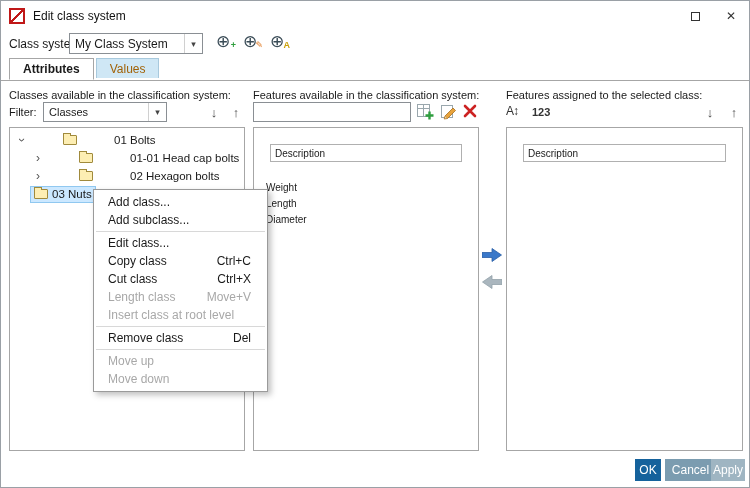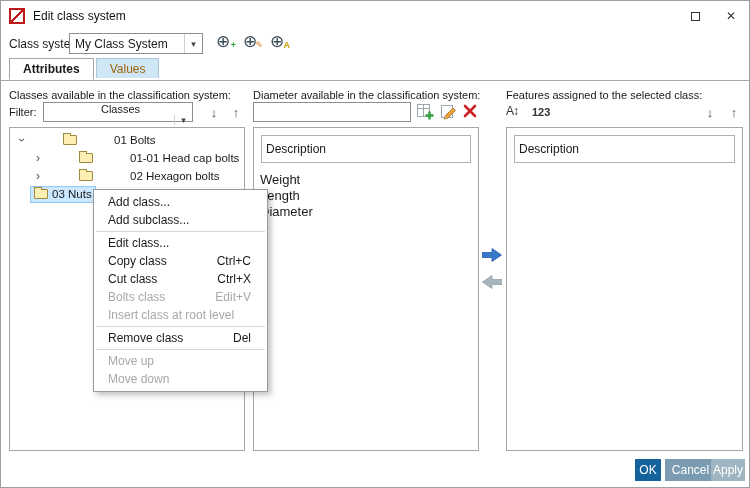--- a/index.html
+++ b/index.html
@@ -68,24 +68,23 @@
   }
 
   
   .panel-header { position: absolute; top: 88px; font-size: 11px; white-space: nowrap; }
   .hdr-1 { left: 8px; }
   .hdr-2 { left: 252px; }
   .hdr-3 { left: 505px; }
 
   .filter-label { position: absolute; left: 8px; top: 105px; font-size: 11px; }
   .filter-select {
-    position: absolute; left: 42px; top: 101px; width: 150px; height: 20px;
+    position: absolute; left: 42px; top: 101px; width: 124px; height: 20px;
     border: 1px solid #8a8f94; background: #fff; display: flex; align-items: center; padding-left: 5px;
     font-size: 11px;
-    flex-direction: column;
   }
   .arrow-btn {
     position: absolute; top: 101px; width: 18px; height: 20px;
     display: flex; align-items: center; justify-content: center; color: #444; font-size: 13px;
   }
 
   .search-input {
     position: absolute; left: 252px; top: 101px; width: 158px; height: 20px;
     border: 1px solid #8a8f94; padding: 0 4px; font: inherit; font-size: 11px; background: #fff;
   }
@@ -115,25 +114,25 @@
     background: #cce8ff; border: 1px solid #90c8f0; padding: 0 3px 0 1px;
   }
 
   .list-box {
     position: absolute; top: 126px; height: 324px;
     border: 1px solid #a6a6a6; background: #fff;
   }
   .list-box.col2 { left: 252px; width: 226px; }
   .list-box.col3 { left: 505px; width: 237px; }
   .list-header {
-    margin: 7px; height: 28px; border: 1px solid #b0b0b0;
-    display: flex; align-items: center; padding-left: 4px; font-size: 12px; background: #fff;
+    margin: 16px; height: 18px; border: 1px solid #b0b0b0;
+    display: flex; align-items: center; padding-left: 4px; font-size: 10px; background: #fff;
   }
   .list-items { padding: 1px 3px; }
-  .list-item { height: 16px; display: flex; align-items: center; padding-left: 3px; font-size: 13px; }
+  .list-item { height: 16px; display: flex; align-items: center; padding-left: 3px; font-size: 10px; margin-left: 6px; }
 
   
   .transfer { position: absolute; width: 20px; height: 14px; }
   .transfer.right { left: 481px; top: 247px; }
   .transfer.left { left: 481px; top: 274px; }
 
   
   .context-menu {
     position: absolute; left: 92px; top: 188px; width: 175px;
     background: #fff; border: 1px solid #9a9a9a;
@@ -191,21 +190,21 @@
     <span>⊕</span>
     <span class="badge badge-gold">A</span>
   </span>
 
   <div class="tabs">
     <div class="tab active">Attributes</div>
     <div class="tab inactive">Values</div>
   </div>
 
   <span class="panel-header hdr-1">Classes available in the classification system:</span>
-  <span class="panel-header hdr-2">Diameter available in the classification system:</span>
+  <span class="panel-header hdr-2">Features available in the classification system:</span>
   <span class="panel-header hdr-3">Features assigned to the selected class:</span>
 
   <span class="filter-label">Filter:</span>
   <div class="filter-select">
     <span>Classes</span>
     <span class="combo-arrow">▾</span>
   </div>
   <span class="arrow-btn" style="left:204px;">↓</span>
   <span class="arrow-btn" style="left:226px;">↑</span>
 
@@ -298,22 +297,22 @@
     </div>
     <div class="menu-item">
       <span>Copy class</span>
       <span class="shortcut">Ctrl+C</span>
     </div>
     <div class="menu-item">
       <span>Cut class</span>
       <span class="shortcut">Ctrl+X</span>
     </div>
     <div class="menu-item disabled">
-      <span>Bolts class</span>
-      <span class="shortcut">Edit+V</span>
+      <span>Length class</span>
+      <span class="shortcut">Move+V</span>
     </div>
     <div class="menu-item disabled">
       <span>Insert class at root level</span>
     </div>
     <div class="menu-sep"></div>
     <div class="menu-item">
       <span>Remove class</span>
       <span class="shortcut">Del</span>
     </div>
     <div class="menu-sep"></div>

